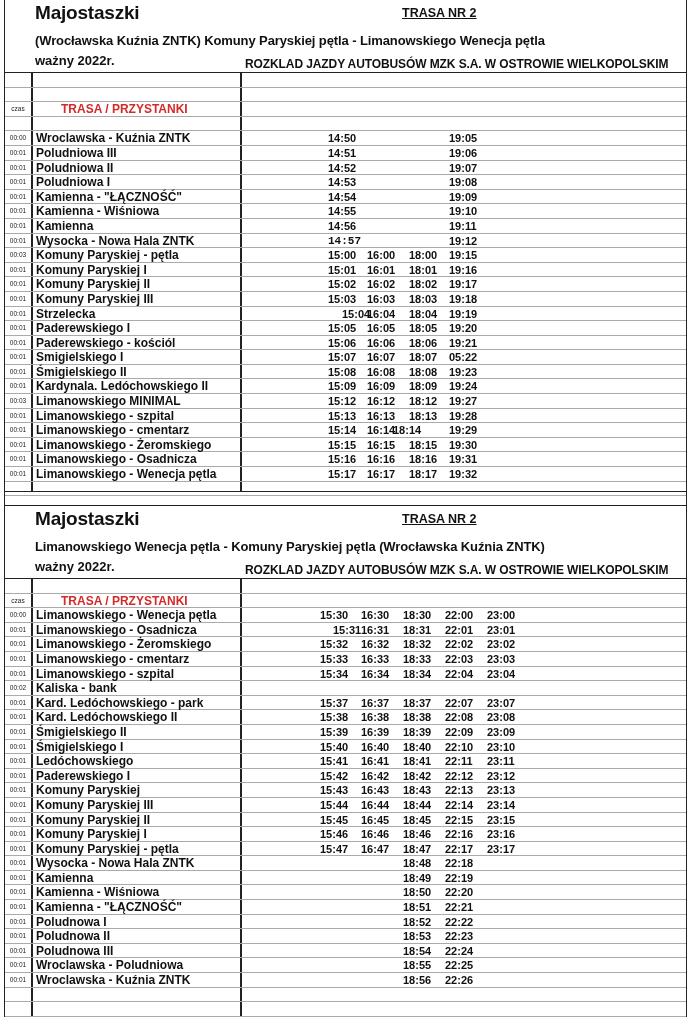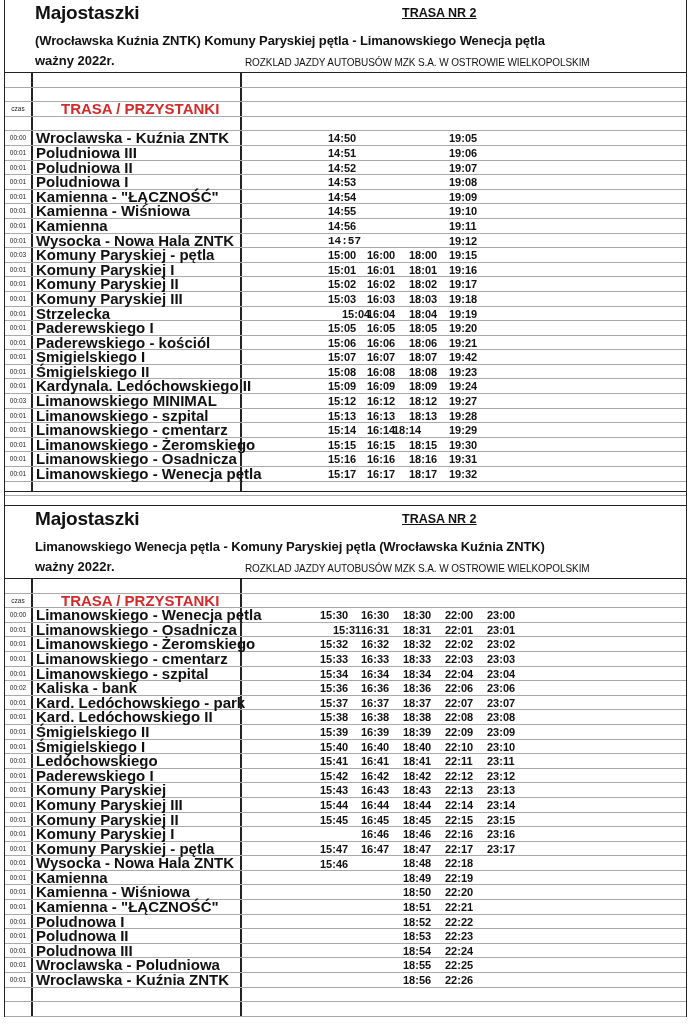--- a/index.html
+++ b/index.html
@@ -6,25 +6,25 @@
   body { width:694px; height:1024px; position:relative; overflow:hidden; font-family:"Liberation Sans", sans-serif; color:#111; }
   .sheet { position:absolute; left:4px; width:683px; border:1.5px solid #222; box-sizing:border-box; background:#fff; }
   #sheet1 { top:0; height:492px; border-top:none; }
   #sheet2 { top:505px; height:512px; }
   .gapbar { position:absolute; left:4px; width:683px; top:491px; height:16px; border-left:1.5px solid #222; border-right:1.5px solid #222; box-sizing:border-box; }
   .hdr { position:relative; height:68px; }
   .title { position:absolute; left:30px; top:2px; font-size:19px; font-weight:bold; letter-spacing:-0.2px; }
   .route { position:absolute; left:397px; top:6px; font-size:12.5px; font-weight:bold; text-decoration:underline; }
   .dir { position:absolute; left:30px; top:33px; font-size:13px; font-weight:bold; white-space:nowrap; letter-spacing:-0.1px; }
   .valid { position:absolute; left:30px; top:53px; font-size:13px; font-weight:bold; }
-  .company { position:absolute; left:240px; top:57px; font-size:10px; font-weight:normal; white-space:nowrap; letter-spacing:-0.1px; }
+  .company { position:absolute; left:240px; top:57px; font-size:12px; font-weight:bold; white-space:nowrap; letter-spacing:-0.1px; }
   .tbl { position:absolute; left:0; right:0; border-top:1.5px solid #222; }
   .row { position:relative; height:14.6px; border-bottom:1px solid #aaa; box-sizing:border-box; }
   .row .c1 { position:absolute; left:0; width:26px; top:0; bottom:0; font-size:6.5px; line-height:14px; text-align:center; color:#222; }
-  .row .c2 { position:absolute; left:31px; top:0; bottom:0; font-size:15px; font-weight:bold; line-height:14px; white-space:nowrap; }
+  .row .c2 { position:absolute; left:31px; top:0; bottom:0; font-size:12px; font-weight:bold; line-height:14px; white-space:nowrap; }
   .row .times { position:absolute; left:236px; right:0; top:0; bottom:0; font-size:11px; font-weight:bold; line-height:14px; }
   .row .times span { position:absolute; top:0; }
   .vline1 { position:absolute; top:0; bottom:0; left:26px; width:1.5px; background:#222; }
   .vline2 { position:absolute; top:0; bottom:0; left:235px; width:1.5px; background:#222; }
   .red { color:#d42a2a; font-weight:bold; font-size:9.5px; }
   .czas { font-size:6.5px; }
   .row.head .c2 { left:56px; }
 </style>
 </head>
 <body>
@@ -197,21 +197,21 @@
           <span style="left: 208px;">19:21</span>
         </div>
       </div>
       <div class="row">
         <div class="c1">00:01</div>
         <div class="c2">Smigielskiego I</div>
         <div class="times">
           <span style="left: 87px;">15:07</span>
           <span style="left: 126px;">16:07</span>
           <span style="left: 168px;">18:07</span>
-          <span style="left: 208px;">19:42</span>
+          <span style="left: 208px;">05:22</span>
         </div>
       </div>
       <div class="row">
         <div class="c1">00:01</div>
         <div class="c2">Śmigielskiego II</div>
         <div class="times">
           <span style="left: 87px;">15:08</span>
           <span style="left: 126px;">16:08</span>
           <span style="left: 168px;">18:08</span>
           <span style="left: 208px;">19:23</span>
@@ -361,27 +361,20 @@
           <span style="left: 79px;">15:34</span>
           <span style="left: 120px;">16:34</span>
           <span style="left: 162px;">18:34</span>
           <span style="left: 204px;">22:04</span>
           <span style="left: 246px;">23:04</span>
         </div>
       </div>
       <div class="row">
         <div class="c1">00:02</div>
         <div class="c2">Kaliska - bank</div>
-        <div class="times">
-          <span style="left: 79px;">15:36</span>
-          <span style="left: 120px;">16:36</span>
-          <span style="left: 162px;">18:36</span>
-          <span style="left: 204px;">22:06</span>
-          <span style="left: 246px;">23:06</span>
-        </div>
       </div>
       <div class="row">
         <div class="c1">00:01</div>
         <div class="c2">Kard. Ledóchowskiego - park</div>
         <div class="times">
           <span style="left: 79px;">15:37</span>
           <span style="left: 120px;">16:37</span>
           <span style="left: 162px;">18:37</span>
           <span style="left: 204px;">22:07</span>
           <span style="left: 246px;">23:07</span>
@@ -472,21 +465,21 @@
           <span style="left: 120px;">16:45</span>
           <span style="left: 162px;">18:45</span>
           <span style="left: 204px;">22:15</span>
           <span style="left: 246px;">23:15</span>
         </div>
       </div>
       <div class="row">
         <div class="c1">00:01</div>
         <div class="c2">Komuny Paryskiej I</div>
         <div class="times">
-          <span style="left: 79px; margin-top: 30px;">15:46</span>
+          <span style="left: 79px;">15:46</span>
           <span style="left: 120px;">16:46</span>
           <span style="left: 162px;">18:46</span>
           <span style="left: 204px;">22:16</span>
           <span style="left: 246px;">23:16</span>
         </div>
       </div>
       <div class="row">
         <div class="c1">00:01</div>
         <div class="c2">Komuny Paryskiej - pętla</div>
         <div class="times">

